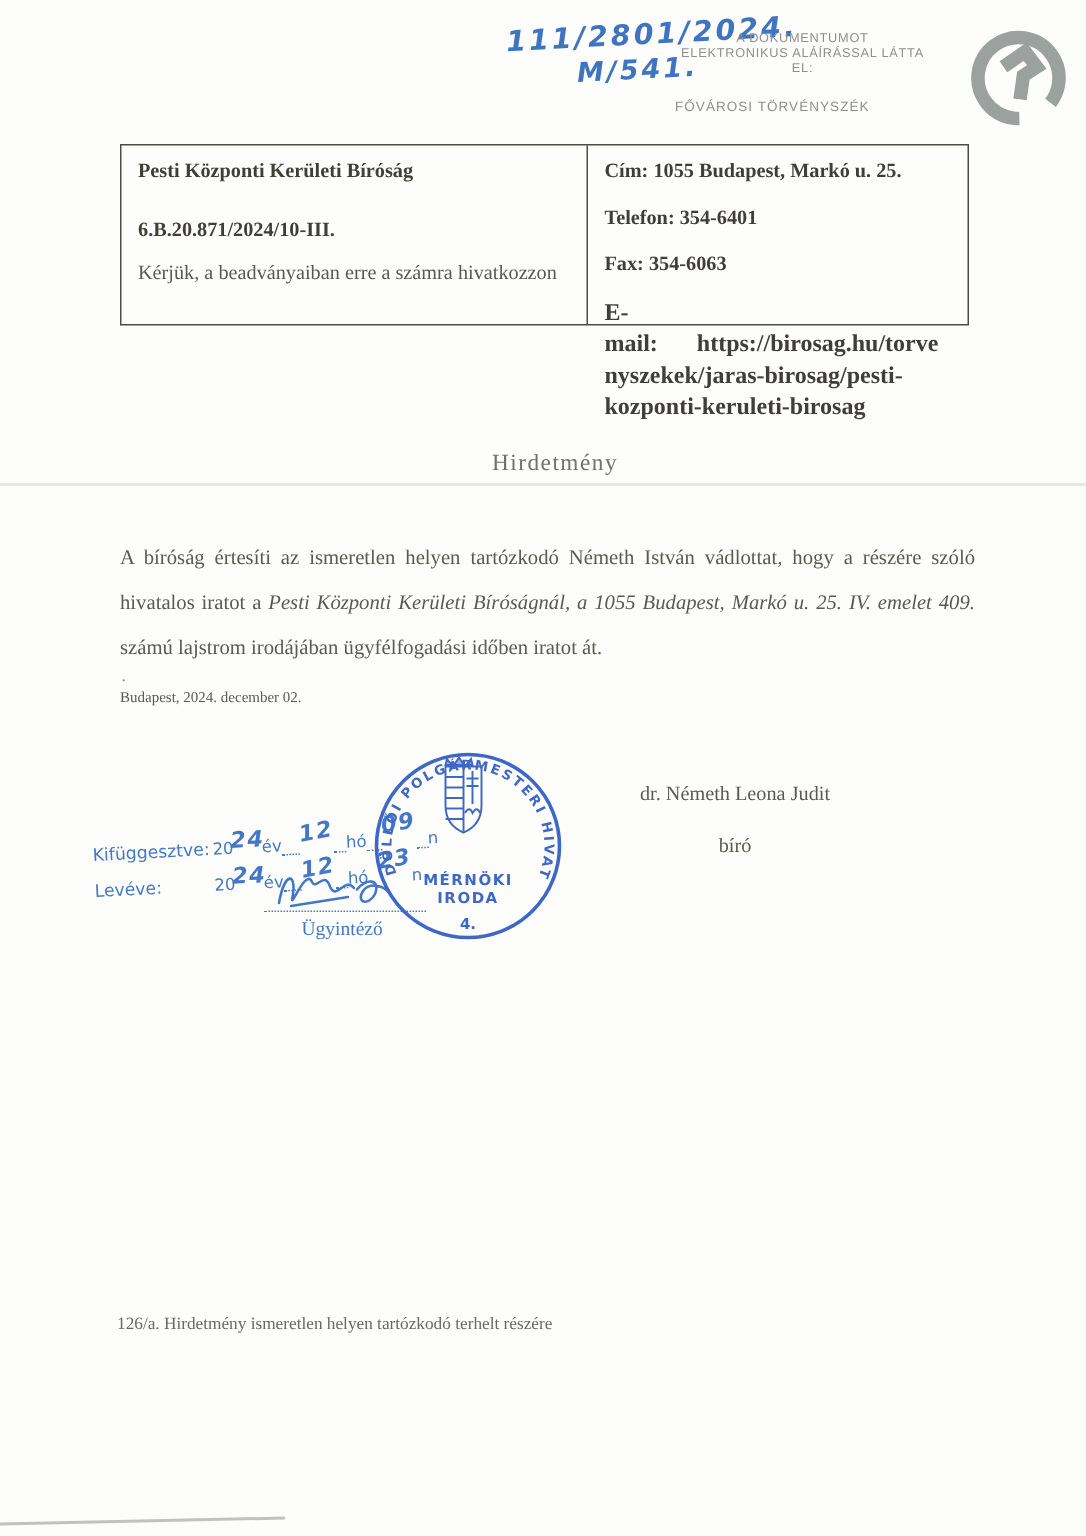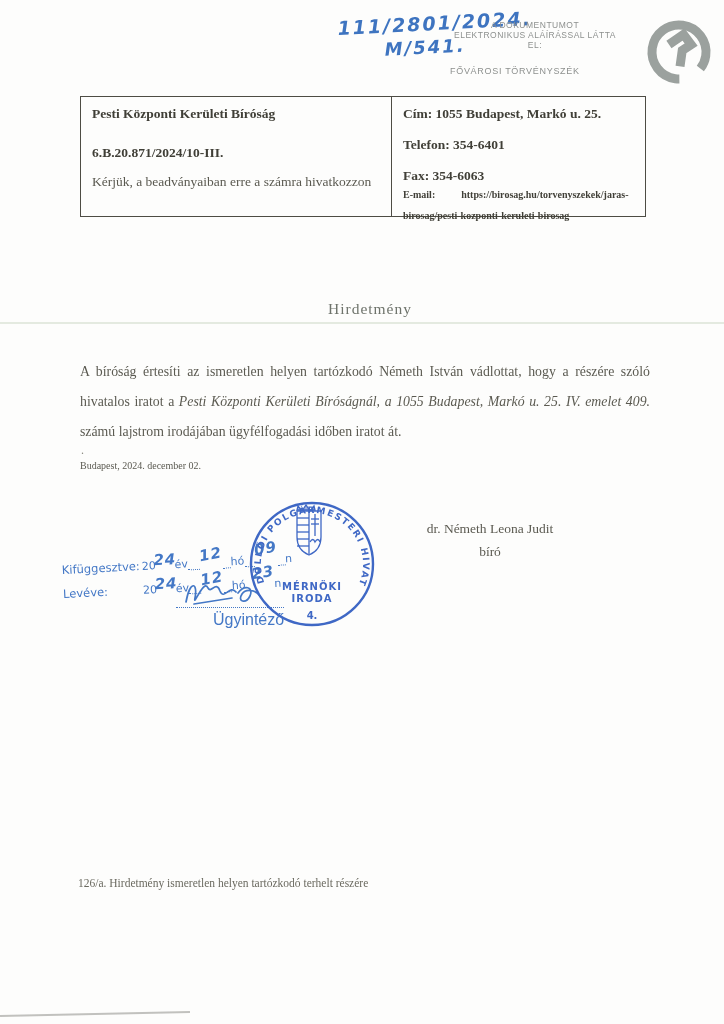--- a/index.html
+++ b/index.html
@@ -49,21 +49,21 @@
   .cell-left  { width: 311px; border-right: 1.4px solid #4d4c44; }
   .cell-right { flex: 1; }
   .cell p { margin: 0; }
   .b { font-weight: bold; color: #403f37; }
   .cell-left .court   { margin-top: 1px; }
   .cell-left .caseno  { margin-top: 23px; }
   .cell-left .note    { margin-top: 13px; color: #5a5950; }
   .cell-right .row    { margin-top: 1px; }
   .cell-right .row + .row { margin-top: 15px; }
   .cell-right .email  {
-    font-size: 10px; line-height: 21px;
+    margin-top: 14px; font-size: 16px; line-height: 21px;
     text-align: justify; overflow-wrap: anywhere;
   }
   .cell-right .email .lbl { margin-right: 26px; }
 
   
   .doc-title {
     position: absolute; left: 0; top: 300px; width: 740px;
     text-align: center; font-size: 15.5px; letter-spacing: 1px;
     color: #6e736b;
   }
@@ -79,21 +79,21 @@
     color: #5b5a51;
   }
   .body-par .it { font-style: italic; }
 
   .stray-dot { position: absolute; left: 81px; top: 443px; font-size: 12px; color: #8b8a80; }
 
   .date-line { position: absolute; left: 80px; top: 460px; font-size: 10px; color: #5b5a51; }
 
   
   .signer { position: absolute; left: 405px; top: 521px; width: 170px; text-align: center; font-size: 13.5px; color: #5b5a51; }
-  .signer .role { margin-top: 7px; }
+  .signer .role { margin-top: 19px; }
 
   
   .posting {
     position: absolute; left: 62px; top: 546px; width: 270px;
     font-family: "DejaVu Sans", sans-serif;
     color: #4478c6; font-size: 11px;
     transform: rotate(-3deg);
   }
   .posting .prow { display: flex; align-items: flex-end; height: 24px; white-space: nowrap; }
   .posting .lbl { width: 80px; font-size: 11.5px; }
@@ -106,22 +106,22 @@
   .posting .hy { top: -3px; margin: 0 -2px; }
   .posting .hm { top: -6px; transform: rotate(-8deg); display: inline-block; }
   .posting .hd { top: -9px; transform: rotate(-6deg); display: inline-block; }
 
   .squiggle { position: absolute; left: 180px; top: 572px; }
   .clerk-line {
     position: absolute; left: 176px; top: 607px; width: 108px;
     border-bottom: 1.6px dotted #4478c6;
   }
   .clerk-label {
-    position: absolute; left: 213px; top: 611px;
-    font-family: Liberation Sans, sans-serif; font-size: 16px; color: #4478c6;
+    position: absolute; left: 201px; top: 611px;
+    font-family: Liberation Serif, serif; font-size: 13px; color: #4478c6;
   }
 
   .stamp-svg { position: absolute; left: 244px; top: 496px; }
 
   
   .foot-note { position: absolute; left: 78px; top: 877px; font-size: 11.5px; color: #6a695f; }
 
   .corner-artifact {
     position: absolute; left: 0; top: 1013px; width: 190px; height: 2px;
     background: #8f8f8a; transform: rotate(-1.2deg); opacity: .55;

